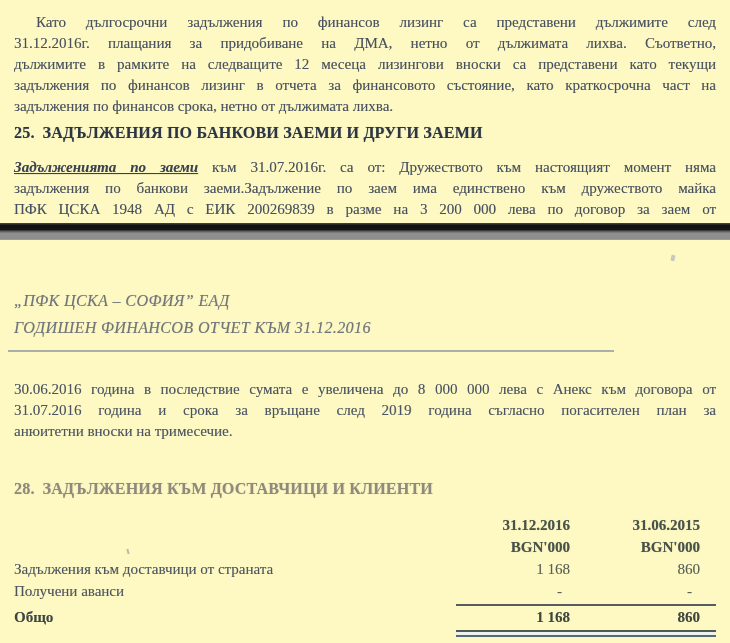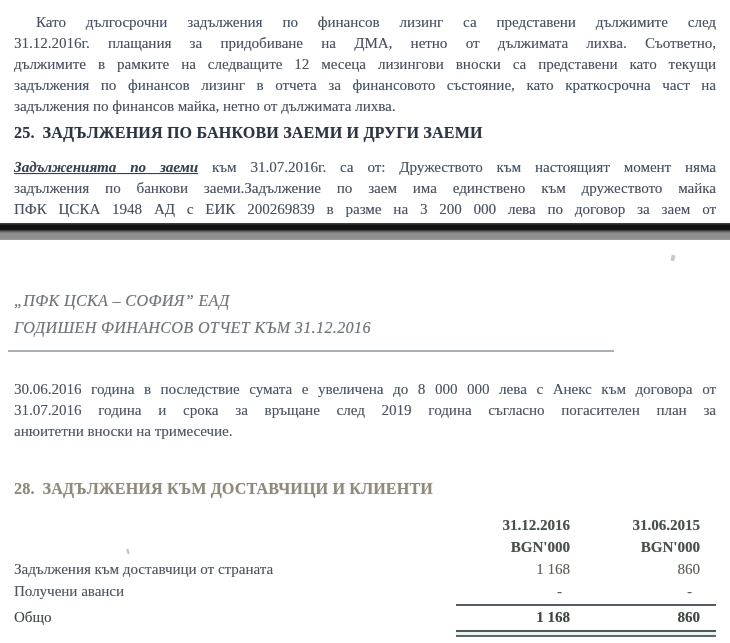--- a/index.html
+++ b/index.html
@@ -1,20 +1,20 @@
 <!DOCTYPE html>
 <html><head>
 <meta charset="utf-8">
 <style>
   html,body{margin:0;padding:0;background:#e8e8e8;}
   .page{
     position:relative;
     width:730px;height:643px;
     margin:0 auto;
-    background:#ffffff;
+    background:#fef9c3;
     font-family:"Liberation Serif","DejaVu Serif",serif;
     color:#46505f;
     overflow:hidden;
   }
   .content{padding:0 14px;}
   .para{font-size:15px;line-height:21px;text-shadow:0.3px 0.3px 0.6px rgba(70,80,100,0.35);}
   .pline{white-space:normal;}
   .j{text-align:justify;text-align-last:justify;}
   .l{text-align:left;}
   .ind{text-indent:22px;}
@@ -43,40 +43,40 @@
   
   .fin-table{margin-top:16px;font-size:15px;}
   .trow{display:flex;align-items:baseline;line-height:22px;}
   .tlabel{flex:1;color:#4d5660;text-shadow:0.3px 0.3px 0.6px rgba(77,86,96,0.35);}
   .num-area{display:flex;width:260px;margin-right:12px;}
   .ncell{width:130px;text-align:right;padding-right:4px;box-sizing:border-box;}
   .thead .ncell{font-weight:bold;color:#49524a;text-shadow:0.3px 0.3px 0.7px rgba(73,82,74,0.45);}
   .tval{color:#596156;text-shadow:0.3px 0.3px 0.6px rgba(89,97,86,0.4);}
   .dash{padding-right:12px;}
   .rule-above{height:2px;background:#555c63;width:260px;margin-left:auto;margin-top:2px;}
-  .total .tlabel{font-weight:normal;color:#3d463f;}
+  .total .tlabel{font-weight:bold;color:#3d463f;}
   .total .tval{font-weight:bold;color:#3d463f;}
   .double-rule{width:260px;margin-left:auto;margin-top:2px;height:3px;
     border-top:2px solid #4e5a54;border-bottom:2px solid #566a74;box-sizing:content-box;background:#eef2ee;}
   .artifact{position:absolute;background:#b0b3b8;}
   .a1{left:671px;top:255px;width:4px;height:6px;border-radius:1px;opacity:0.7;transform:rotate(12deg);}
   .a2{left:127px;top:549px;width:2px;height:5px;opacity:0.6;transform:rotate(-15deg);background:#8a9098;}
 </style>
 </head>
 <body>
 
 <div class="page">
   <div class="content">
 
     <div class="para p1">
       <div class="pline j ind">Като дългосрочни задължения по финансов лизинг са представени дължимите след</div>
       <div class="pline j">31.12.2016г. плащания за придобиване на ДМА, нетно от дължимата лихва. Съответно,</div>
       <div class="pline j">дължимите в рамките на следващите 12 месеца лизингови вноски са представени като текущи</div>
       <div class="pline j">задължения по финансов лизинг в отчета за финансовото състояние, като краткосрочна част на</div>
-      <div class="pline l">задължения по финансов майка, нетно от дължимата лихва.</div>
+      <div class="pline l">задължения по финансов срока, нетно от дължимата лихва.</div>
     </div>
 
     <div class="h-sec">
       <span class="num">25.</span><span class="ttl">ЗАДЪЛЖЕНИЯ ПО БАНКОВИ ЗАЕМИ И ДРУГИ ЗАЕМИ</span>
     </div>
 
     <div class="para p2">
       <div class="pline j"><span class="lead">Задълженията по  заеми</span><span> към 31.07.2016г. са от: Дружеството към настоящият момент няма</span></div>
       <div class="pline j">задължения по банкови заеми.Задължение по заем има единствено към дружеството майка</div>
       <div class="pline j">ПФК ЦСКА 1948 АД с ЕИК 200269839 в разме на 3 200 000 лева по договор за заем от</div>

